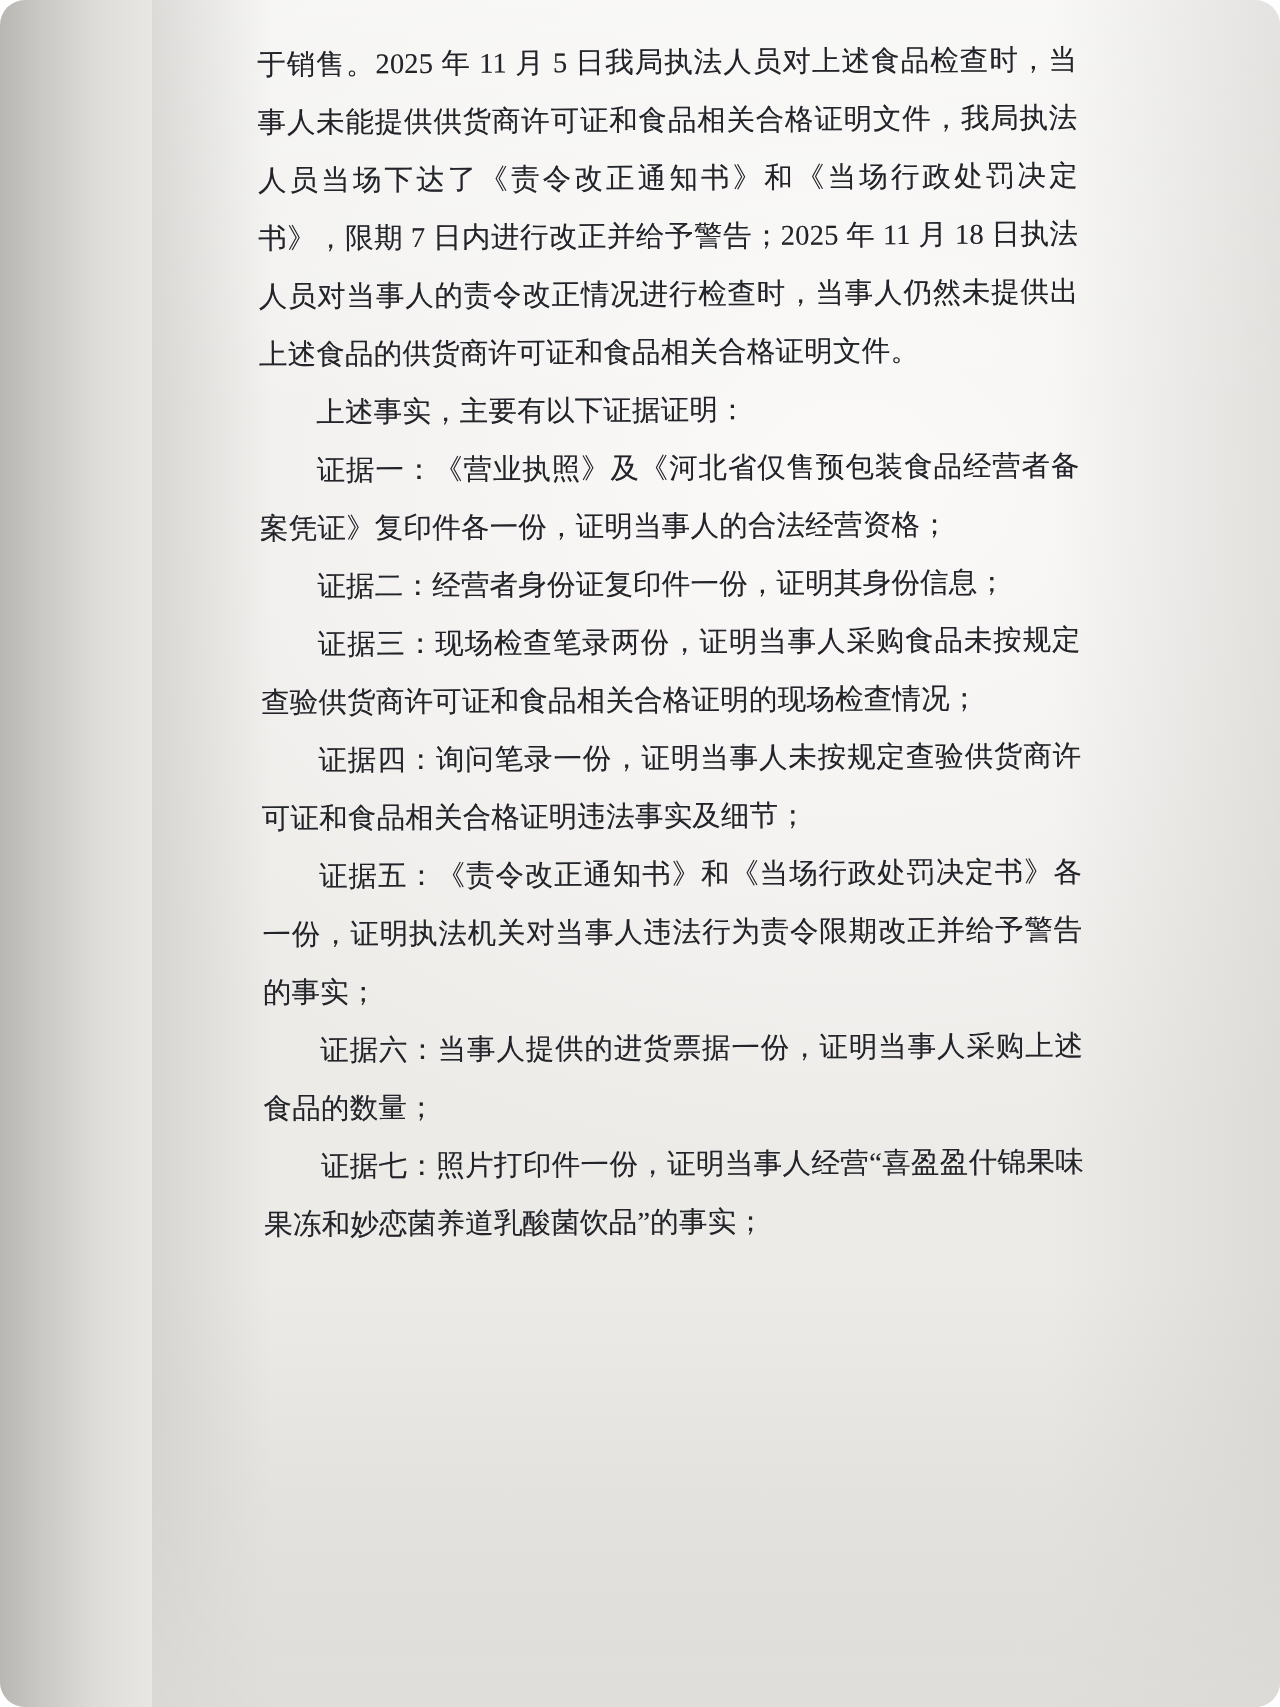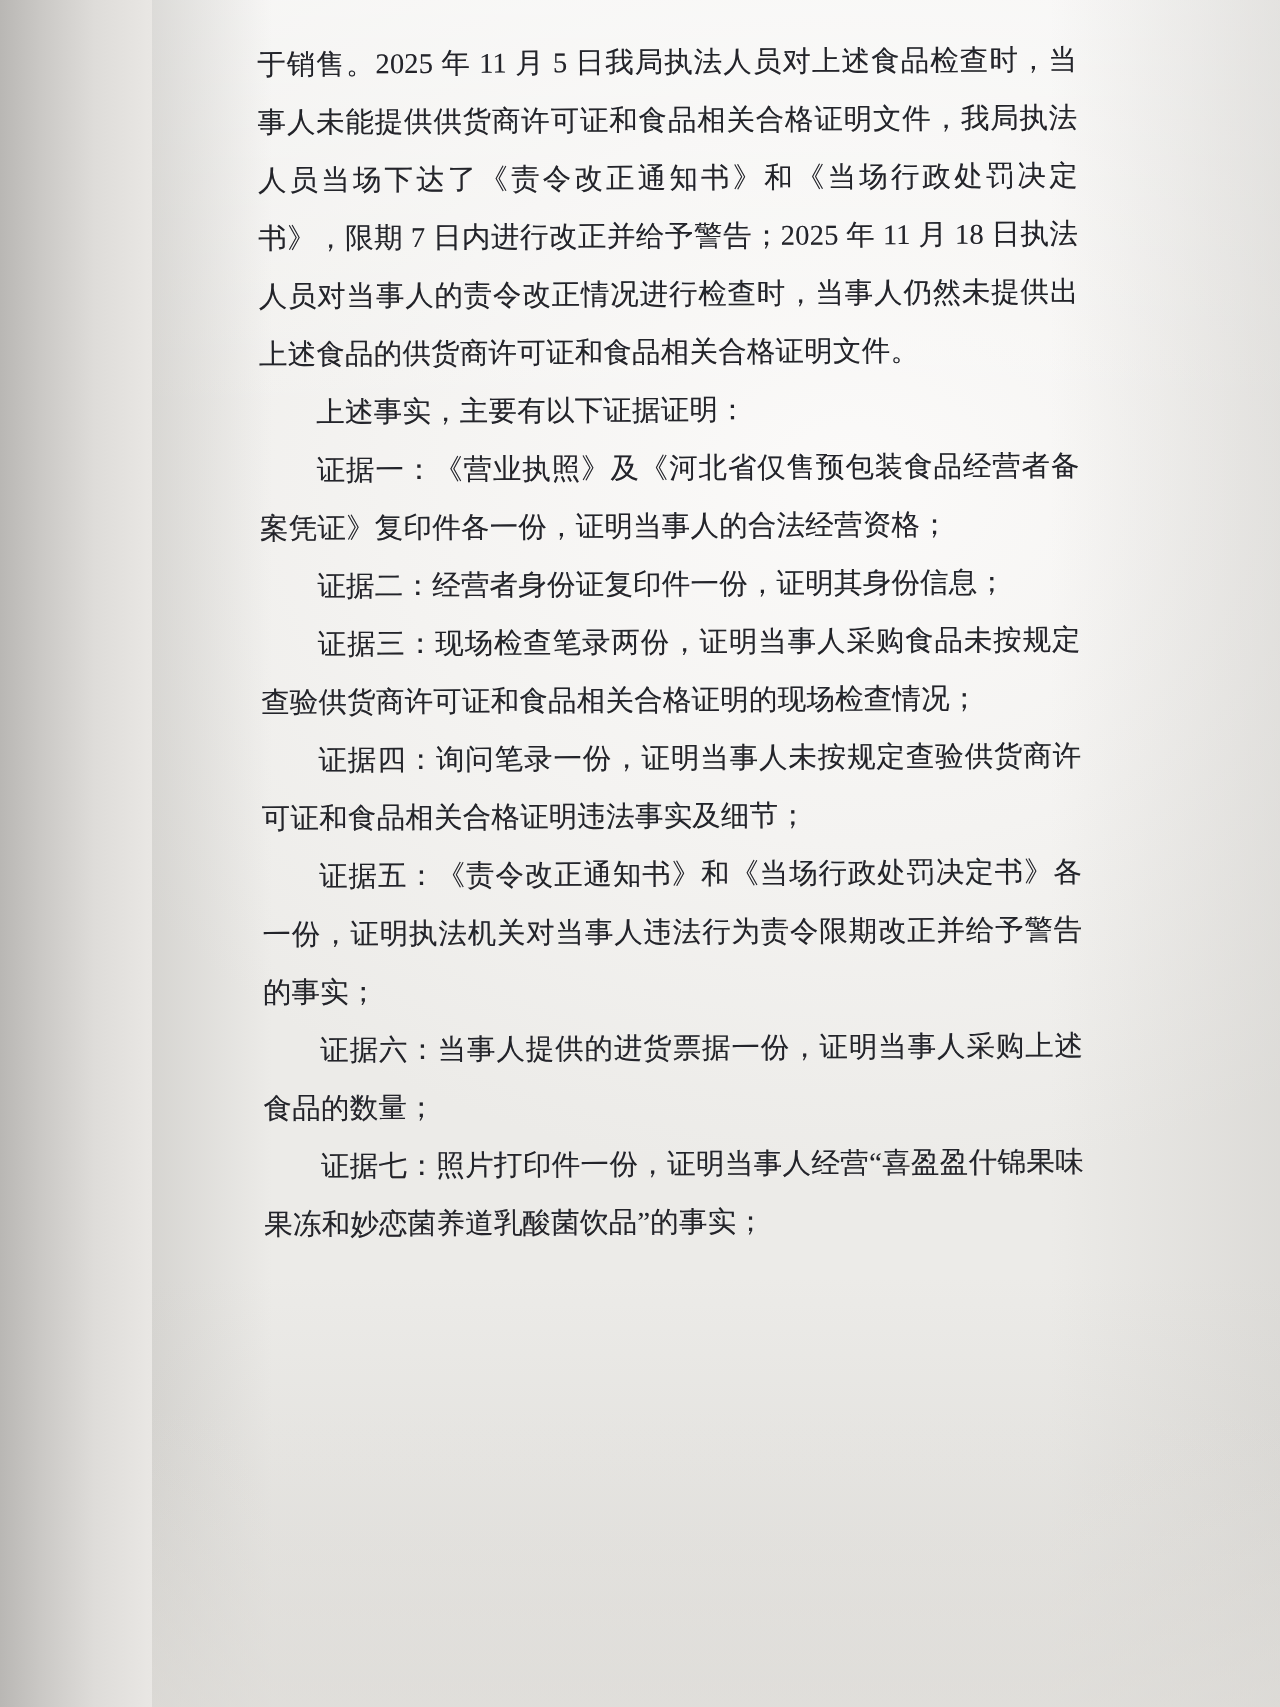--- a/index.html
+++ b/index.html
@@ -14,20 +14,21 @@
     overflow: hidden;
   }
 
   
   .photo {
     position: relative;
     width: 1280px;
     height: 1707px;
     background: #efeeec;
     overflow: hidden;
+    border-radius: 25px;
   }
 
   
   .gutter {
     position: absolute;
     left: 0;
     top: 0;
     width: 152px;
     height: 100%;
     background: linear-gradient(to right,

